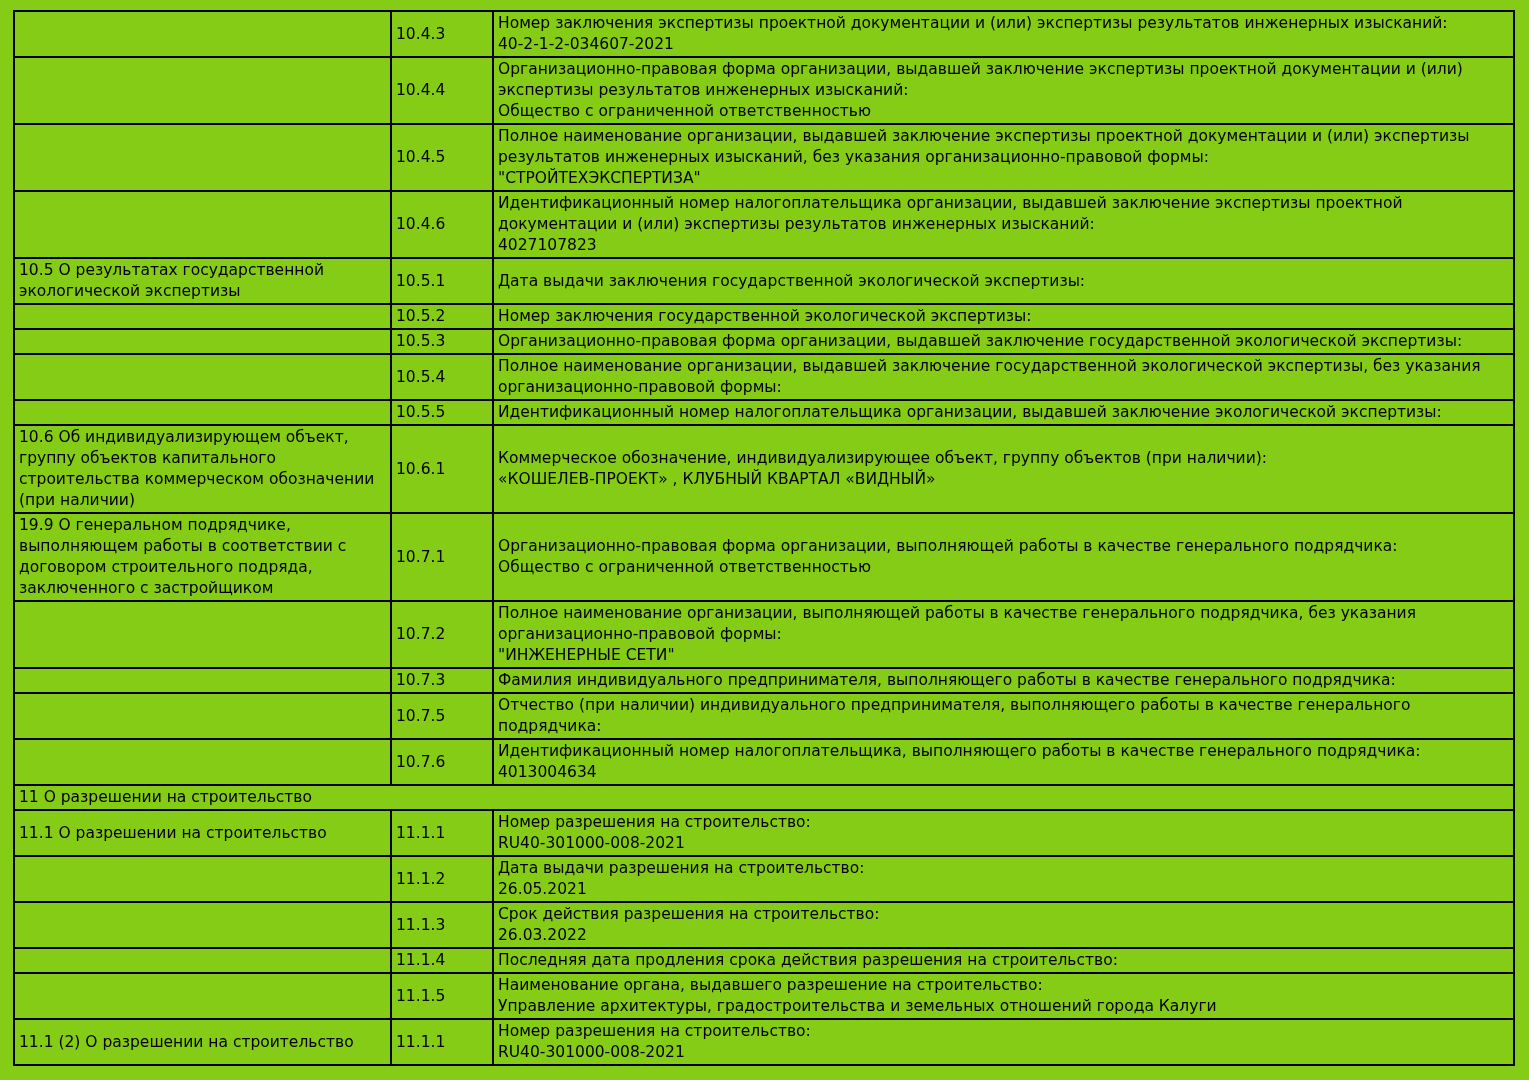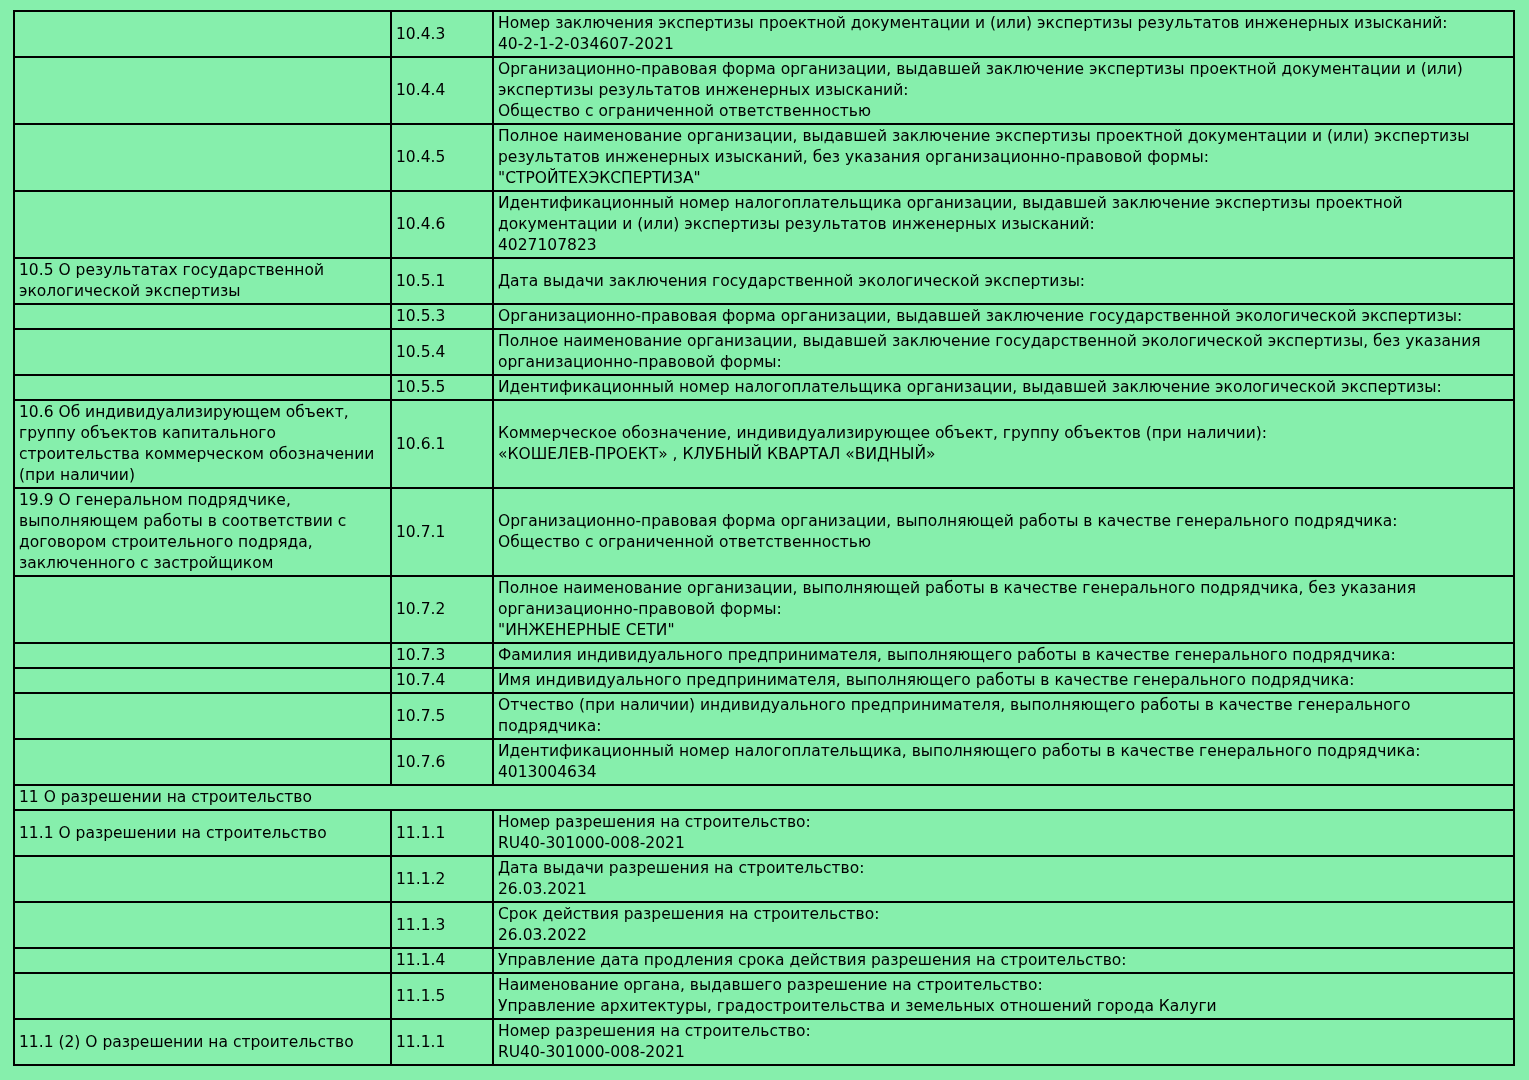--- a/index.html
+++ b/index.html
@@ -6,21 +6,21 @@
   html, body {
     margin: 0;
     padding: 0;
     background: #ffffff;
     color: #000000;
     font-family: "DejaVu Sans", "Liberation Sans", sans-serif;
   }
   .page {
     width: 1529px;
     height: 1080px;
-    background: #86efac;
+    background: #84cc16;
     overflow: hidden;
   }
   table.decl {
     border-collapse: collapse;
     table-layout: fixed;
     width: 1500px;
     margin: 10px 0 0 13px;
   }
   table.decl td {
     border: 2px solid #000000;
@@ -82,20 +82,27 @@
         </tr>
         <tr>
           <td class="col-section">10.5 О результатах государственной экологической экспертизы</td>
           <td class="col-num">10.5.1</td>
           <td class="col-content">
             <div>Дата выдачи заключения государственной экологической экспертизы:</div>
           </td>
         </tr>
         <tr>
           <td class="col-section"></td>
+          <td class="col-num">10.5.2</td>
+          <td class="col-content">
+            <div>Номер заключения государственной экологической экспертизы:</div>
+          </td>
+        </tr>
+        <tr>
+          <td class="col-section"></td>
           <td class="col-num">10.5.3</td>
           <td class="col-content">
             <div>Организационно-правовая форма организации, выдавшей заключение государственной экологической экспертизы:</div>
           </td>
         </tr>
         <tr>
           <td class="col-section"></td>
           <td class="col-num">10.5.4</td>
           <td class="col-content">
             <div>Полное наименование организации, выдавшей заключение государственной экологической экспертизы, без указания организационно-правовой формы:</div>
@@ -134,27 +141,20 @@
         </tr>
         <tr>
           <td class="col-section"></td>
           <td class="col-num">10.7.3</td>
           <td class="col-content">
             <div>Фамилия индивидуального предпринимателя, выполняющего работы в качестве генерального подрядчика:</div>
           </td>
         </tr>
         <tr>
           <td class="col-section"></td>
-          <td class="col-num">10.7.4</td>
-          <td class="col-content">
-            <div>Имя индивидуального предпринимателя, выполняющего работы в качестве генерального подрядчика:</div>
-          </td>
-        </tr>
-        <tr>
-          <td class="col-section"></td>
           <td class="col-num">10.7.5</td>
           <td class="col-content">
             <div>Отчество (при наличии) индивидуального предпринимателя, выполняющего работы в качестве генерального подрядчика:</div>
           </td>
         </tr>
         <tr>
           <td class="col-section"></td>
           <td class="col-num">10.7.6</td>
           <td class="col-content">
             <div>Идентификационный номер налогоплательщика, выполняющего работы в качестве генерального подрядчика:</div>
@@ -170,36 +170,36 @@
           <td class="col-content">
             <div>Номер разрешения на строительство:</div>
             <div class="value">RU40-301000-008-2021</div>
           </td>
         </tr>
         <tr>
           <td class="col-section"></td>
           <td class="col-num">11.1.2</td>
           <td class="col-content">
             <div>Дата выдачи разрешения на строительство:</div>
-            <div class="value">26.03.2021</div>
+            <div class="value">26.05.2021</div>
           </td>
         </tr>
         <tr>
           <td class="col-section"></td>
           <td class="col-num">11.1.3</td>
           <td class="col-content">
             <div>Срок действия разрешения на строительство:</div>
             <div class="value">26.03.2022</div>
           </td>
         </tr>
         <tr>
           <td class="col-section"></td>
           <td class="col-num">11.1.4</td>
           <td class="col-content">
-            <div>Управление дата продления срока действия разрешения на строительство:</div>
+            <div>Последняя дата продления срока действия разрешения на строительство:</div>
           </td>
         </tr>
         <tr>
           <td class="col-section"></td>
           <td class="col-num">11.1.5</td>
           <td class="col-content">
             <div>Наименование органа, выдавшего разрешение на строительство:</div>
             <div class="value">Управление архитектуры, градостроительства и земельных отношений города Калуги</div>
           </td>
         </tr>

